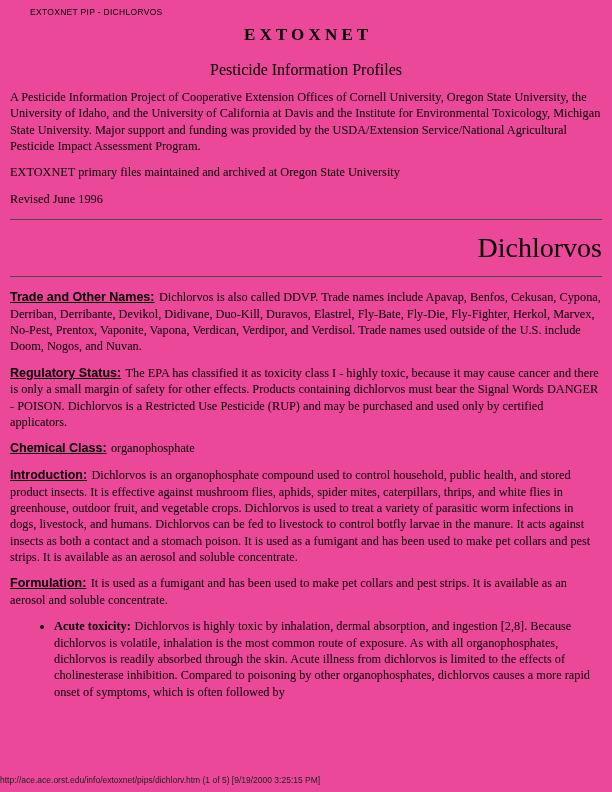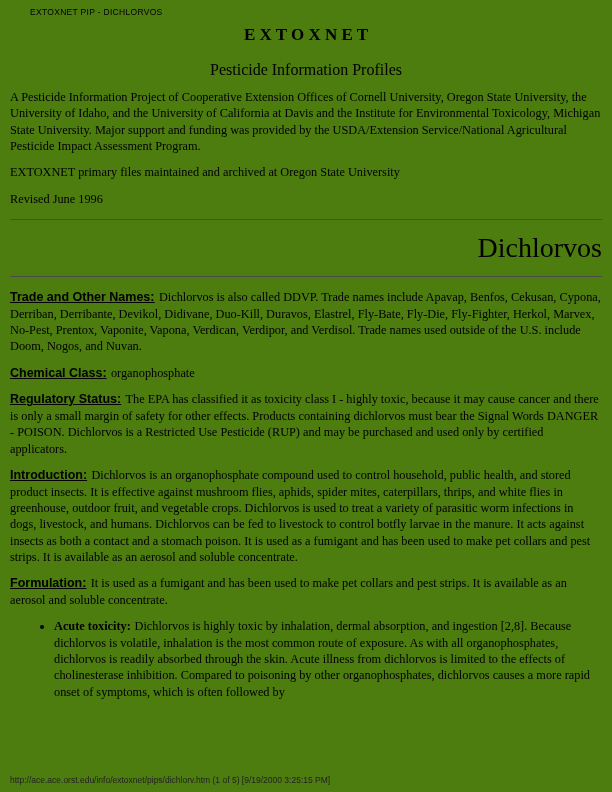--- a/index.html
+++ b/index.html
@@ -1,21 +1,21 @@
 <!DOCTYPE html>
 <html><head>
 <meta charset="utf-8">
 <style>
   html, body { margin: 0; padding: 0; background: #ffffff; }
   .page {
     width: 612px;
     height: 792px;
     box-sizing: border-box;
     position: relative;
-    background: #4d7c0f;
+    background: #ec4899;
     color: #000000;
     font-family: "Liberation Serif", serif;
     padding: 5px 10px 26px 10px;
     overflow: hidden;
   }
   .print-header {
     font-family: "Liberation Sans", sans-serif;
     font-size: 8.5px;
     letter-spacing: 0.3px;
     margin: 2px 0 8px 20px;
@@ -73,21 +73,21 @@
     font-size: 12.3px;
     line-height: 1.33;
     padding-right: 10px;
   }
   .bullet-label {
     font-weight: bold;
     margin-right: 0.3em;
   }
   .print-footer {
     position: absolute;
-    left: 10px;
+    left: 0;
     bottom: 7px;
     font-family: "Liberation Sans", sans-serif;
     font-size: 8.5px;
     color: #222222;
   }
 </style>
 </head>
 <body>
 
 <div class="page">
@@ -107,25 +107,25 @@
 
   <div class="doc-title">Dichlorvos</div>
 
   <hr class="rule">
 
   <p class="body-text">
     <span class="sec-label">Trade and Other Names:</span><span>Dichlorvos is also called DDVP. Trade names include Apavap, Benfos, Cekusan, Cypona, Derriban, Derribante, Devikol, Didivane, Duo-Kill, Duravos, Elastrel, Fly-Bate, Fly-Die, Fly-Fighter, Herkol, Marvex, No-Pest, Prentox, Vaponite, Vapona, Verdican, Verdipor, and Verdisol. Trade names used outside of the U.S. include Doom, Nogos, and Nuvan.</span>
   </p>
 
   <p class="body-text">
-    <span class="sec-label">Chemical Class:</span><span>organophosphate</span>
+    <span class="sec-label">Regulatory Status:</span><span>The EPA has classified it as toxicity class I - highly toxic, because it may cause cancer and there is only a small margin of safety for other effects. Products containing dichlorvos must bear the Signal Words DANGER - POISON. Dichlorvos is a Restricted Use Pesticide (RUP) and may be purchased and used only by certified applicators.</span>
   </p>
 
   <p class="body-text">
-    <span class="sec-label">Regulatory Status:</span><span>The EPA has classified it as toxicity class I - highly toxic, because it may cause cancer and there is only a small margin of safety for other effects. Products containing dichlorvos must bear the Signal Words DANGER - POISON. Dichlorvos is a Restricted Use Pesticide (RUP) and may be purchased and used only by certified applicators.</span>
+    <span class="sec-label">Chemical Class:</span><span>organophosphate</span>
   </p>
 
   <p class="body-text">
     <span class="sec-label">Introduction:</span><span>Dichlorvos is an organophosphate compound used to control household, public health, and stored product insects. It is effective against mushroom flies, aphids, spider mites, caterpillars, thrips, and white flies in greenhouse, outdoor fruit, and vegetable crops. Dichlorvos is used to treat a variety of parasitic worm infections in dogs, livestock, and humans. Dichlorvos can be fed to livestock to control botfly larvae in the manure. It acts against insects as both a contact and a stomach poison. It is used as a fumigant and has been used to make pet collars and pest strips. It is available as an aerosol and soluble concentrate.</span>
   </p>
 
   <p class="body-text">
     <span class="sec-label">Formulation:</span><span>It is used as a fumigant and has been used to make pet collars and pest strips. It is available as an aerosol and soluble concentrate.</span>
   </p>
 

